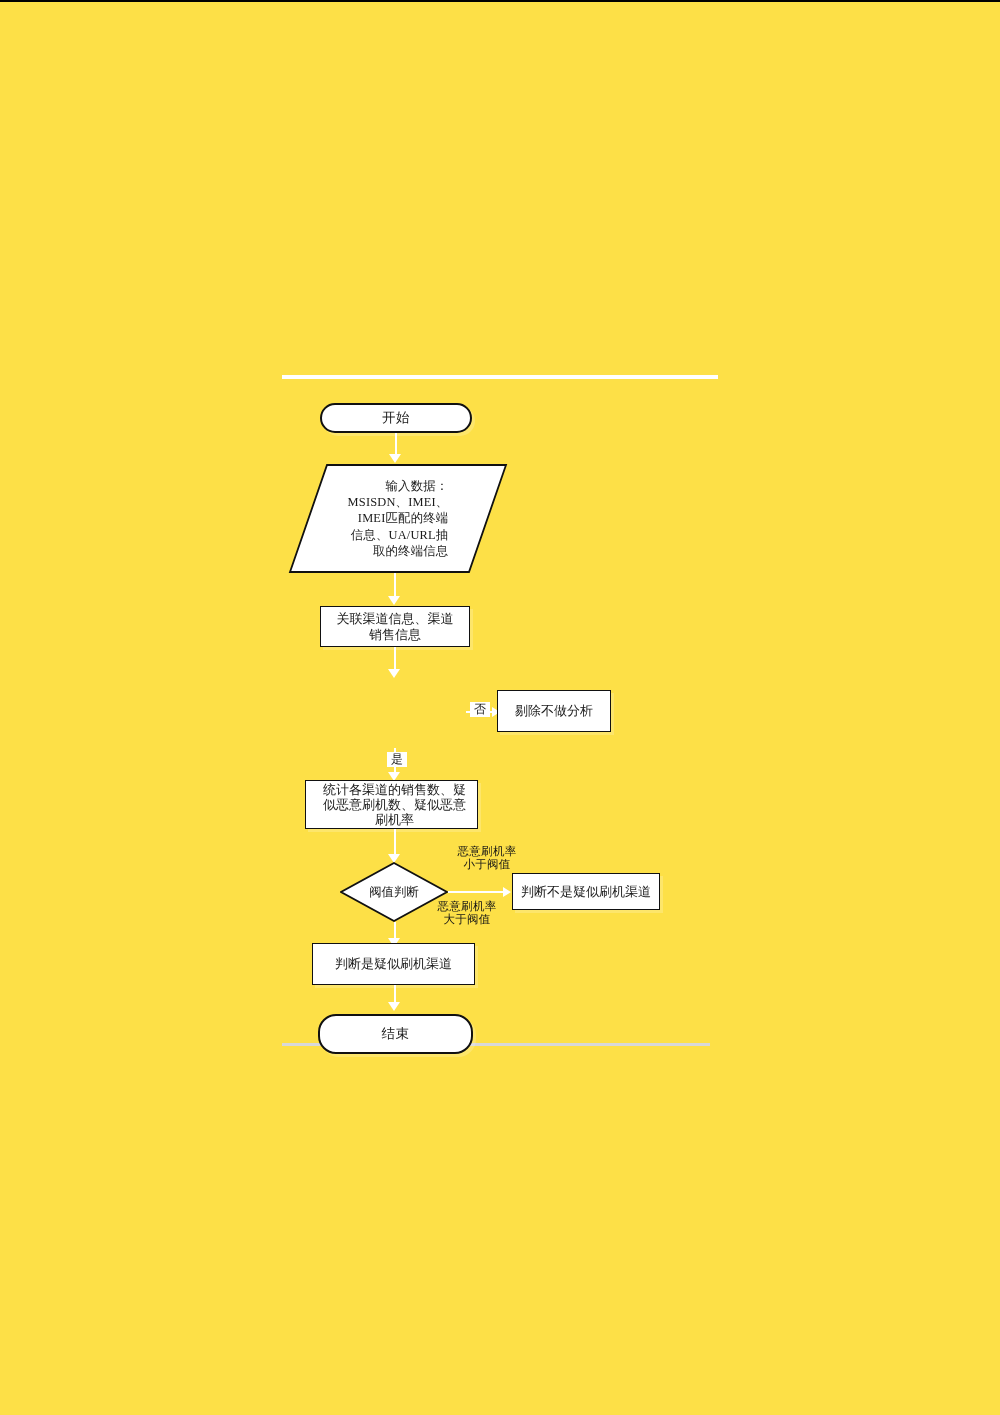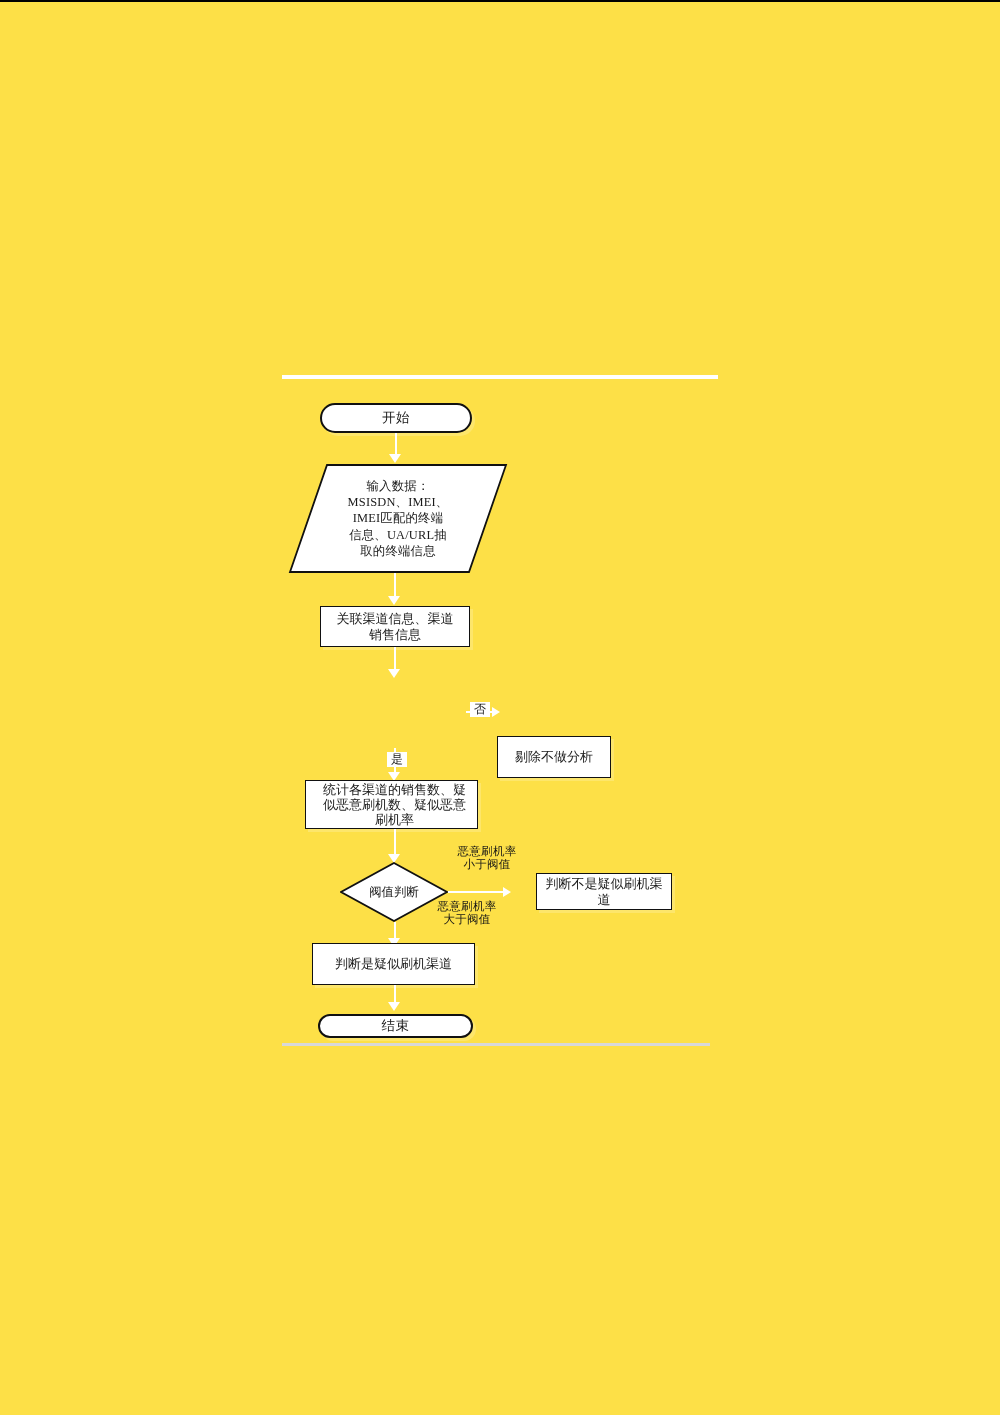--- a/index.html
+++ b/index.html
@@ -79,21 +79,21 @@
     overflow: visible;
   }
   .io-label {
     position: absolute;
     left: 0; top: 0;
     width: 100%;
     height: 100%;
     display: flex;
     align-items: center;
     justify-content: center;
-    text-align: center;
+    text-align: right;
     color: #1a1a1a;
     font-size: 12.4px;
     line-height: 1.32;
     letter-spacing: 0.2px;
   }
 
   
   .decision-wrap { position: absolute; }
   .decision-wrap svg { position: absolute; left: 0; top: 0; }
   .decision-label {
@@ -193,21 +193,21 @@
 
   <div class="conn conn-v" style="left:394px; top:645px; height:25px;"></div>
   <div class="arrow-down" style="left:388px; top:667px;"></div>
 
 
   <div class="conn conn-h" style="left:466px; top:709px; width:22px;"></div>
   <div class="edge-label" style="left:470px; top:700px; width:16px;">否</div>
   <div class="conn conn-h" style="left:487px; top:709px; width:8px;"></div>
   <div class="arrow-right" style="left:492px; top:705px;"></div>
 
-  <div class="node process shadowy" style="left:497px; top:688px; width:114px; height:42px;margin-top:46px;">
+  <div class="node process shadowy" style="left:497px; top:688px; width:114px; height:42px;">
     <span class="txt">剔除不做分析</span>
   </div>
 
   <div class="conn conn-v" style="left:394px; top:746px; height:30px;"></div>
   <div class="edge-label" style="left:387px; top:750px; width:16px;">是</div>
   <div class="arrow-down" style="left:388px; top:770px;"></div>
 
   <div class="node process shadowy" style="left:305px; top:778px; width:173px; height:49px;">
     <span class="txt" style="white-space:pre-line;margin-left:6px;">统计各渠道的销售数、疑
 似恶意刷机数、疑似恶意
@@ -228,31 +228,31 @@
       <span style="white-space:pre-line;">阀值判断</span>
     </div>
   </div>
 
   <div class="faint-label" style="left:412px; top:898px; width:110px;">恶意刷机率
 大于阀值</div>
 
   <div class="conn conn-h" style="left:448px; top:889px; width:58px;"></div>
   <div class="arrow-right" style="left:503px; top:885px;"></div>
 
-  <div class="node process shadowy" style="left:512px; top:871px; width:136px; height:37px;margin-left:24px;">
+  <div class="node process shadowy" style="left:512px; top:871px; width:148px; height:37px;">
     <span class="txt">判断不是疑似刷机渠道</span>
   </div>
 
   <div class="conn conn-v" style="left:394px; top:920px; height:22px;"></div>
   <div class="arrow-down" style="left:388px; top:936px;"></div>
 
   <div class="node process shadowy" style="left:312px; top:941px; width:163px; height:42px;align-items:center;">
     <span class="txt">判断是疑似刷机渠道</span>
   </div>
 
   <div class="conn conn-v" style="left:394px; top:983px; height:22px;"></div>
   <div class="arrow-down" style="left:388px; top:1000px;"></div>
 
-  <div class="node terminator shadowy" style="left:318px; top:1012px; width:155px; height:24px;">
+  <div class="node terminator shadowy" style="left:318px; top:1012px; width:155px; height:40px;">
     <span>结束</span>
   </div>
 
 </div>
 
 </body></html>

